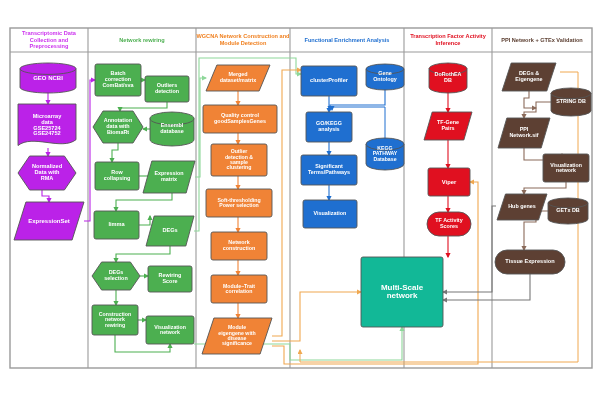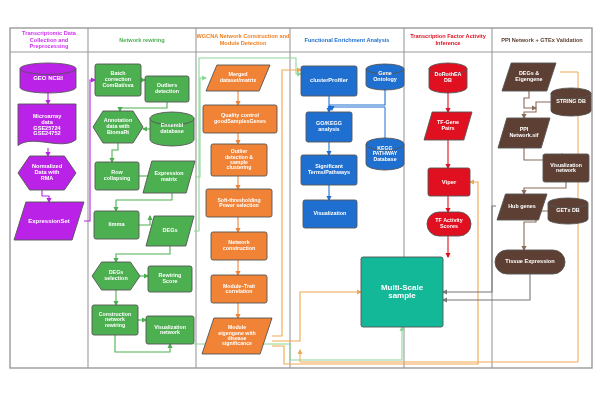--- a/index.html
+++ b/index.html
@@ -237,21 +237,21 @@
 Ontology</div>
       <div class="node-label" style="left: 306px; top: 112px; width: 46px; height: 30px; font-size: 5.4px;">GO/KEGG
 analysis</div>
       <div class="node-label" style="left: 366px; top: 138px; width: 38px; height: 32px; font-size: 5.2px;">KEGG
 PATHWAY
 Database</div>
       <div class="node-label" style="left: 301px; top: 155px; width: 56px; height: 30px; font-size: 5.4px;">Significant
 Terms/Pathways</div>
       <div class="node-label" style="left: 303px; top: 200px; width: 54px; height: 28px; font-size: 5.4px;">Visualization</div>
       <div class="node-label" style="left: 361px; top: 257px; width: 82px; height: 70px; font-size: 8px;">Multi-Scale
-sample</div>
+network</div>
       <div class="node-label" style="left: 429px; top: 63px; width: 38px; height: 30px; font-size: 5.4px;">DoRothEA
 DB</div>
       <div class="node-label" style="left: 424px; top: 112px; width: 48px; height: 28px; font-size: 5.4px;">TF-Gene
 Pairs</div>
       <div class="node-label" style="left: 428px; top: 168px; width: 42px; height: 28px; font-size: 5.8px;">Viper</div>
       <div class="node-label" style="left: 427px; top: 212px; width: 44px; height: 24px; font-size: 5.4px;">TF Activity
 Scores</div>
       <div class="node-label" style="left: 502px; top: 63px; width: 54px; height: 28px; font-size: 5.4px;">DEGs &amp;
 Eigengene</div>
       <div class="node-label" style="left: 551px; top: 88px; width: 40px; height: 28px; font-size: 5.4px;">STRING DB</div>

